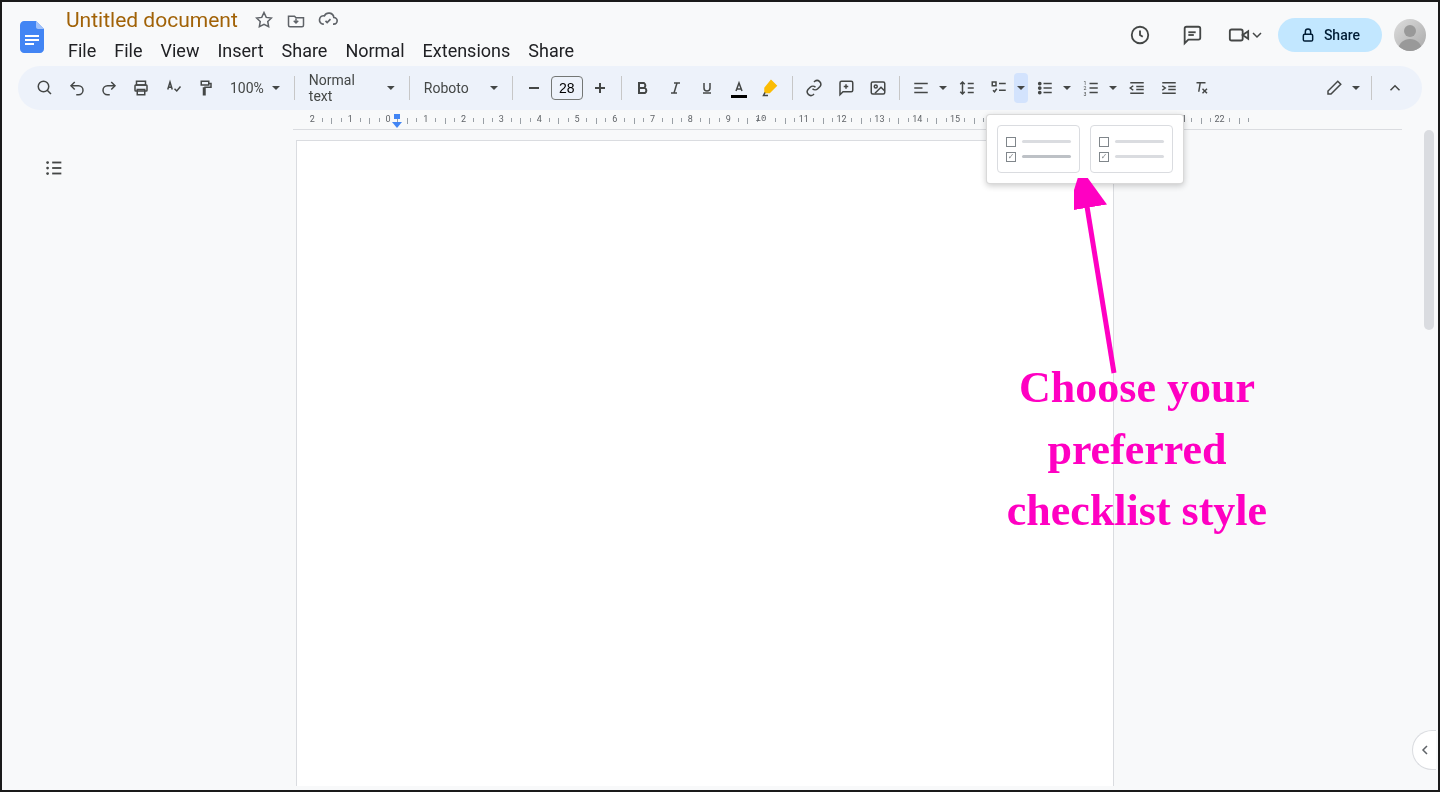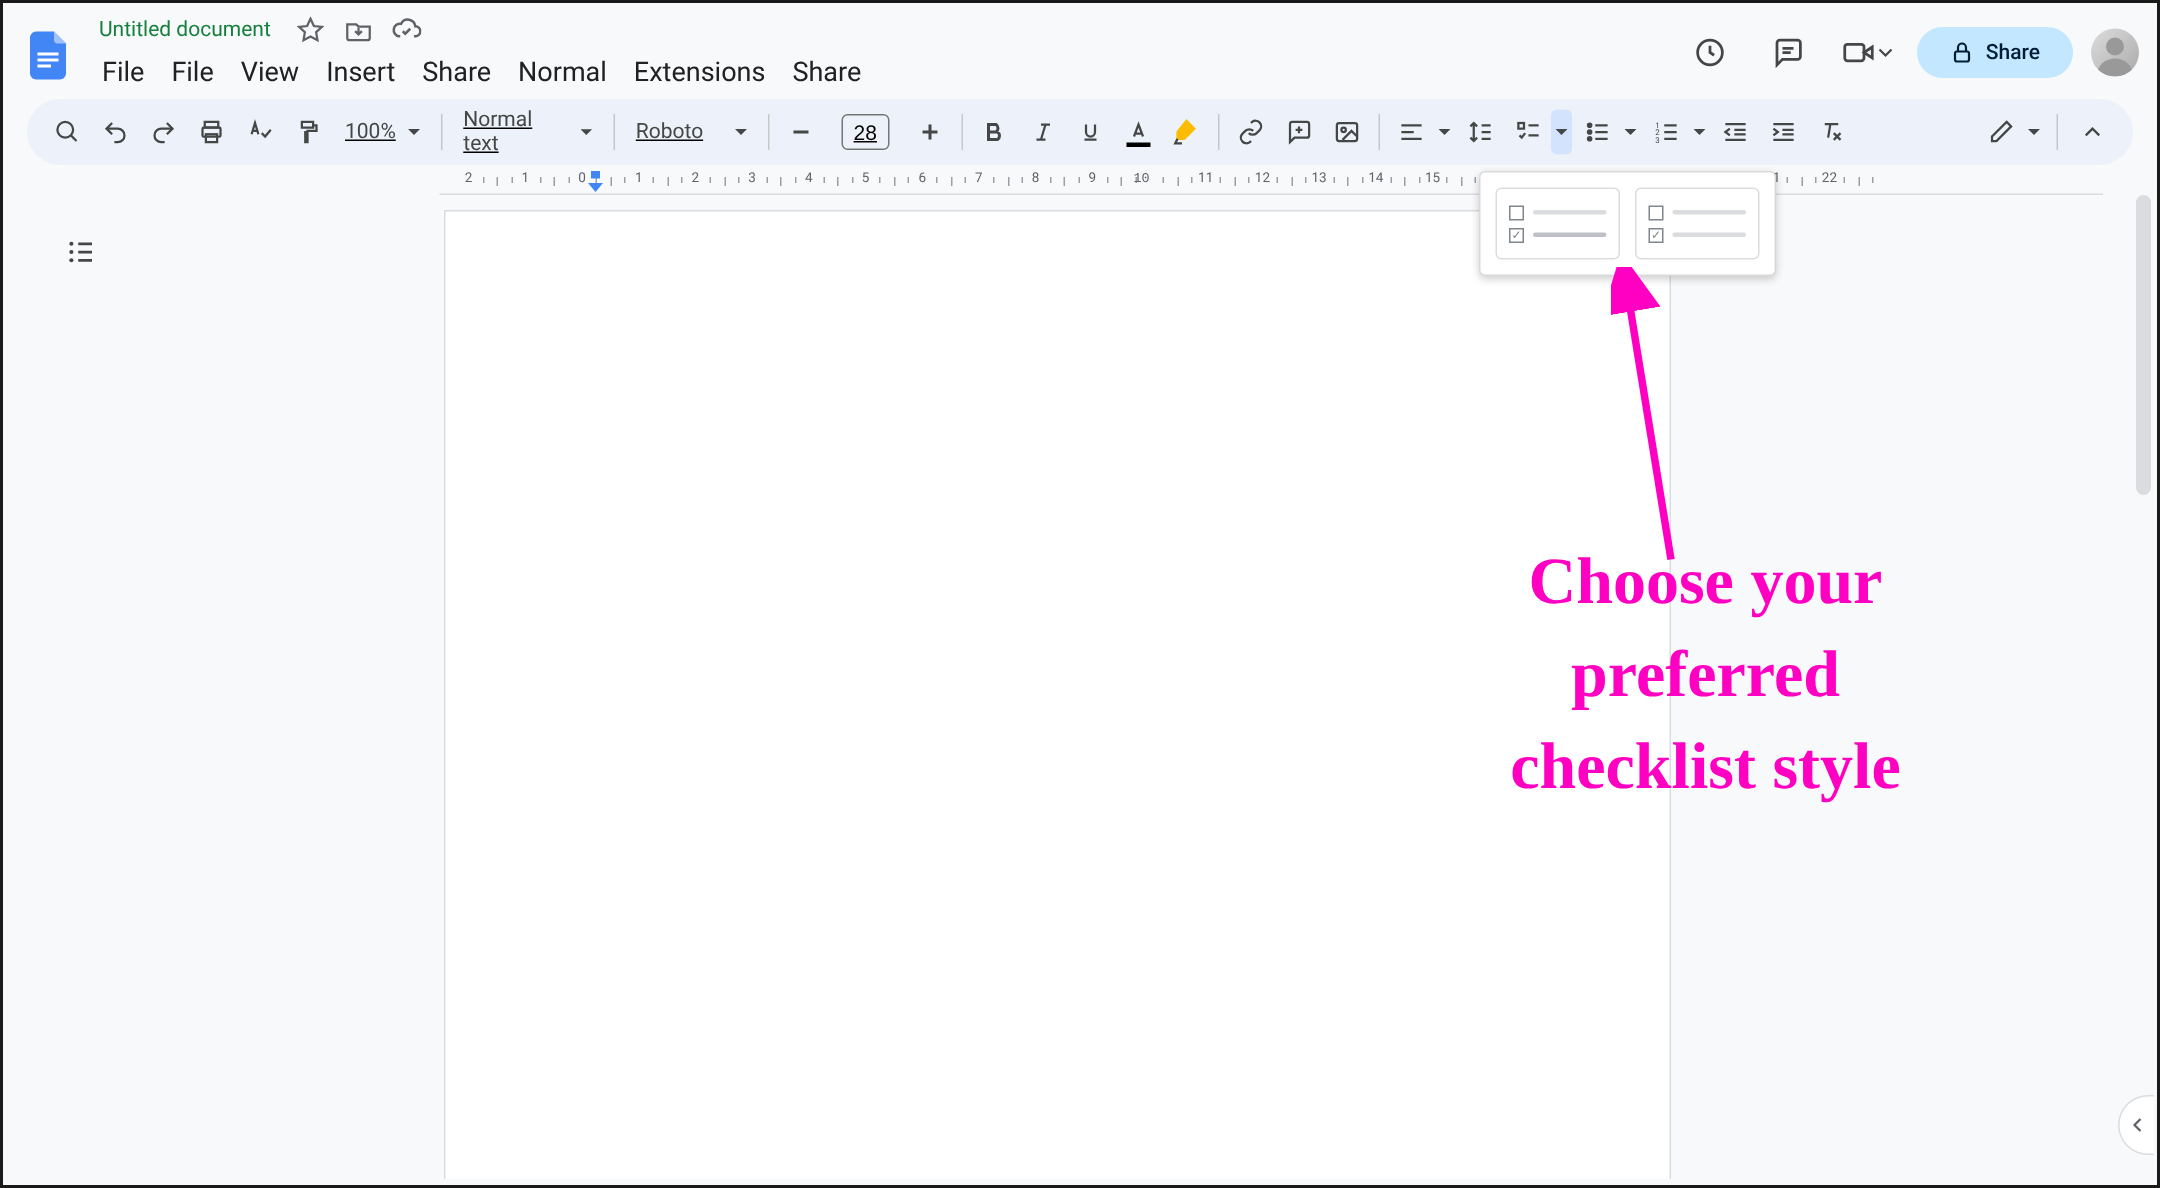--- a/index.html
+++ b/index.html
@@ -35,22 +35,22 @@
     .title-section {
       flex: 1;
     }
     .title-row {
       display: flex;
       align-items: center;
       gap: 8px;
       margin-bottom: 2px;
     }
     .doc-title {
-      font-size: 14px;
-      color: #15803d;
+      font-size: 21px;
+      color: #a16207;
       padding: 2px 6px;
     }
     .title-icon {
       color: #5f6368;
       cursor: pointer;
       width: 24px;
       height: 24px;
       display: flex;
       align-items: center;
       justify-content: center;
@@ -104,21 +104,20 @@
     
     .toolbar {
       display: flex;
       align-items: center;
       background: #edf2fa;
       border-radius: 40px;
       margin: 4px 16px;
       padding: 4px 12px;
       height: 44px;
       gap: 2px;
-      text-decoration: underline;
     }
     .tool-btn {
       width: 30px;
       height: 30px;
       display: flex;
       align-items: center;
       justify-content: center;
       cursor: pointer;
       border-radius: 4px;
       color: #444746;
@@ -135,21 +134,21 @@
       padding: 4px 8px;
       cursor: pointer;
       border-radius: 4px;
       gap: 8px;
       font-size: 14px;
       color: #444746;
     }
     .font-size-box {
       display: flex;
       align-items: center;
-      gap: 12px;
+      gap: 2px;
     }
     .font-size-input {
       width: 32px;
       height: 24px;
       text-align: center;
       border: 1px solid #747775;
       border-radius: 4px;
       font-size: 14px;
       background: transparent;
     }

